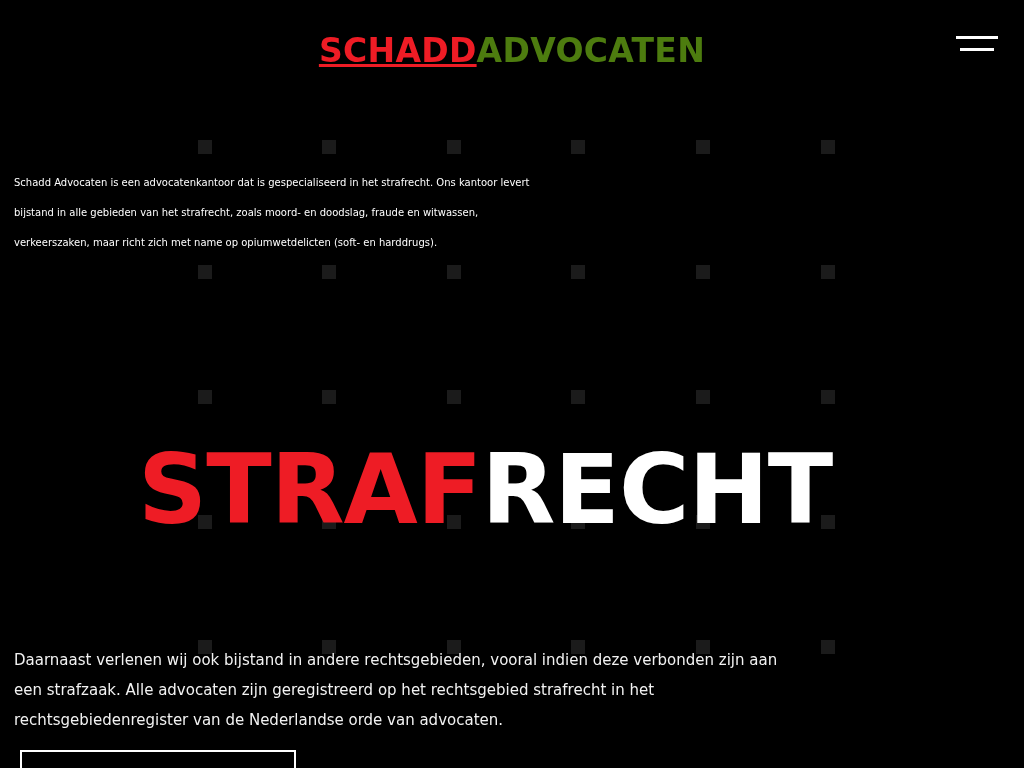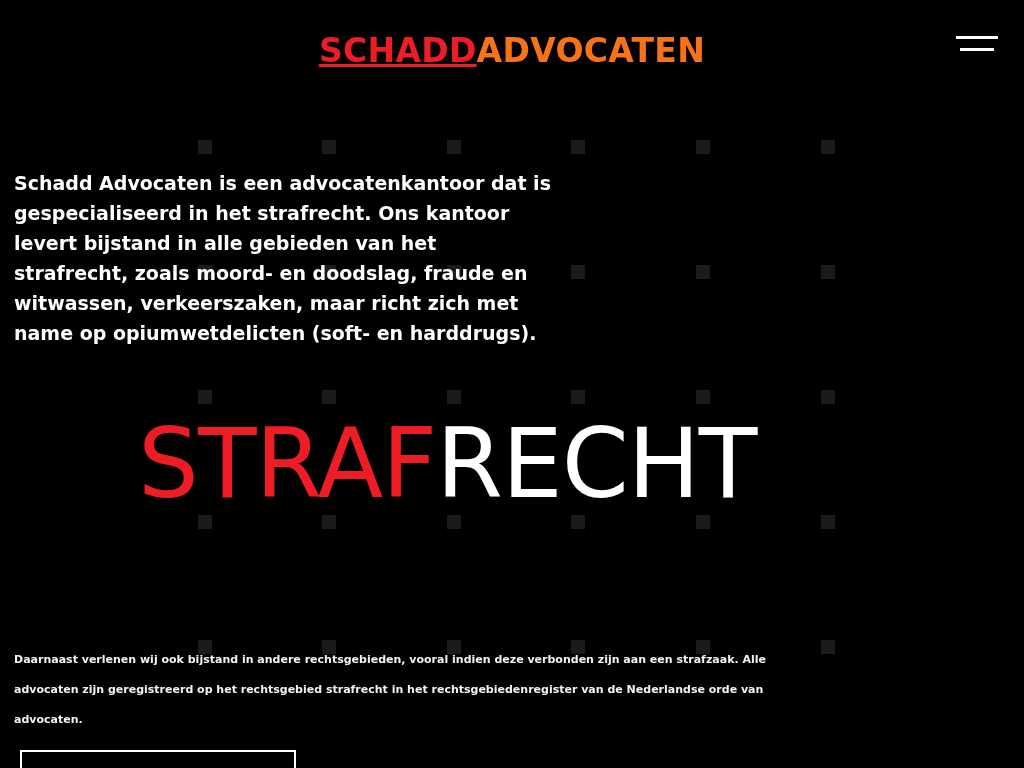--- a/index.html
+++ b/index.html
@@ -47,21 +47,21 @@
     align-items: center;
     justify-content: center;
   }
   .logo {
     font-size: 33px;
     font-weight: 800;
     letter-spacing: 0.3px;
     white-space: nowrap;
   }
   .logo .logo-a { color: #ee1c25; text-decoration: underline; }
-  .logo .logo-b { color: #f97316; }
+  .logo .logo-b { color: #4d7c0f; }
 
   .menu-toggle {
     position: absolute;
     right: 26px;
     top: 36px;
     width: 42px;
     height: 30px;
     display: flex;
     flex-direction: column;
     justify-content: flex-start;
@@ -78,48 +78,48 @@
   }
   .menu-toggle .bar-1 { width: 42px; }
   .menu-toggle .bar-2 { width: 34px; margin-left: 4px; }
 
   
   .intro {
     position: absolute;
     left: 14px;
     top: 168px;
     width: 540px;
-    font-size: 19px;
-    font-weight: 700;
+    font-size: 10px;
+    font-weight: 400;
     line-height: 30px;
     color: #ffffff;
   }
 
   
   .headline {
     position: absolute;
     left: 138px;
-    top: 416px;
+    top: 442px;
     font-size: 96px;
-    font-weight: 400;
+    font-weight: 700;
     letter-spacing: -1px;
     line-height: 1;
     white-space: nowrap;
   }
   .headline .hl-red { color: #ee1c25; }
   .headline .hl-white { color: #ffffff; }
 
   
   .secondary {
     position: absolute;
     left: 14px;
     top: 645px;
     width: 790px;
-    font-size: 11px;
-    font-weight: 700;
+    font-size: 15px;
+    font-weight: 400;
     line-height: 30px;
     color: #f2f2f2;
   }
 
   
   .cta {
     position: absolute;
     left: 20px;
     top: 750px;
     width: 276px;

